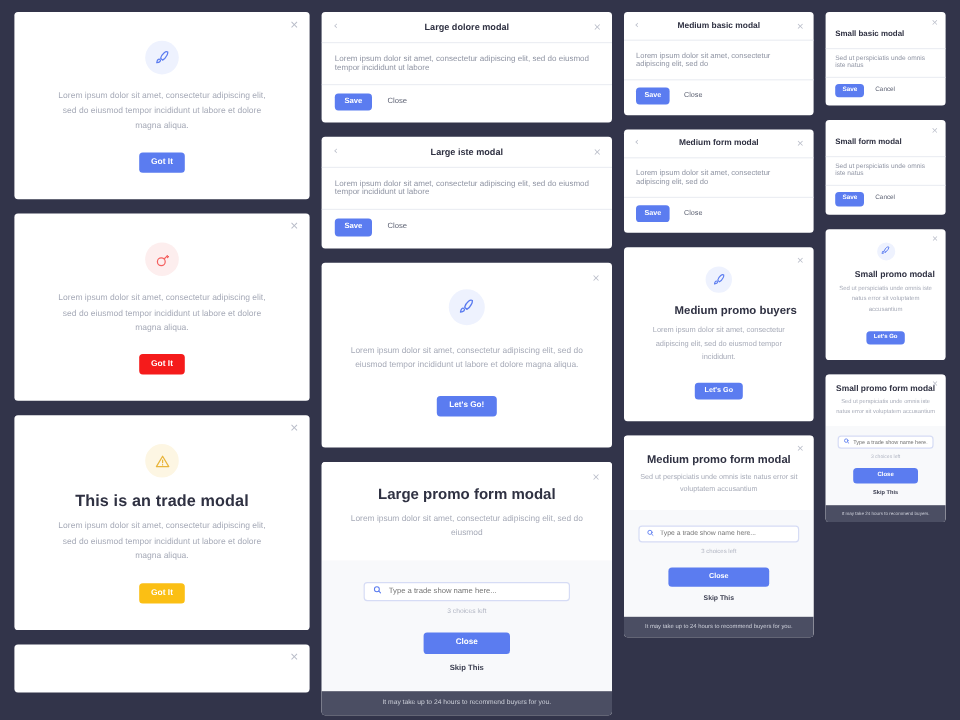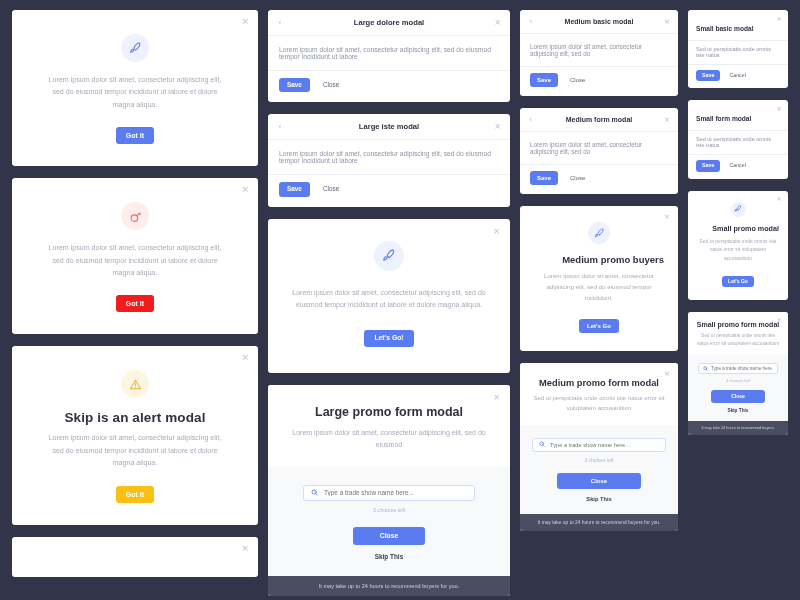--- a/index.html
+++ b/index.html
@@ -206,21 +206,21 @@
 
     <div class="card alert-card">
       <span class="x-ico">×</span>
       <div class="badge bg-alert">
         <svg width="13" height="13" viewBox="0 0 24 24" fill="none" stroke="#e8b43a" stroke-width="1.9" stroke-linecap="round" stroke-linejoin="round">
           <path d="M12 4L2.5 20h19L12 4z"></path>
             <path d="M12 10v4"></path>
             <path d="M12 17v.5"></path>
         </svg>
       </div>
-      <div class="alert-title">Skip is an alert modal</div>
+      <div class="alert-title">This is an trade modal</div>
       <div class="alert-text">Lorem ipsum dolor sit amet, consectetur adipiscing elit, sed do eiusmod tempor incididunt ut labore et dolore magna aliqua.</div>
       <button class="pill b-alert">Got It</button>
     </div>
 
     <div class="card alert-card">
       <span class="x-ico">×</span>
 
     </div>
 
   </div>

